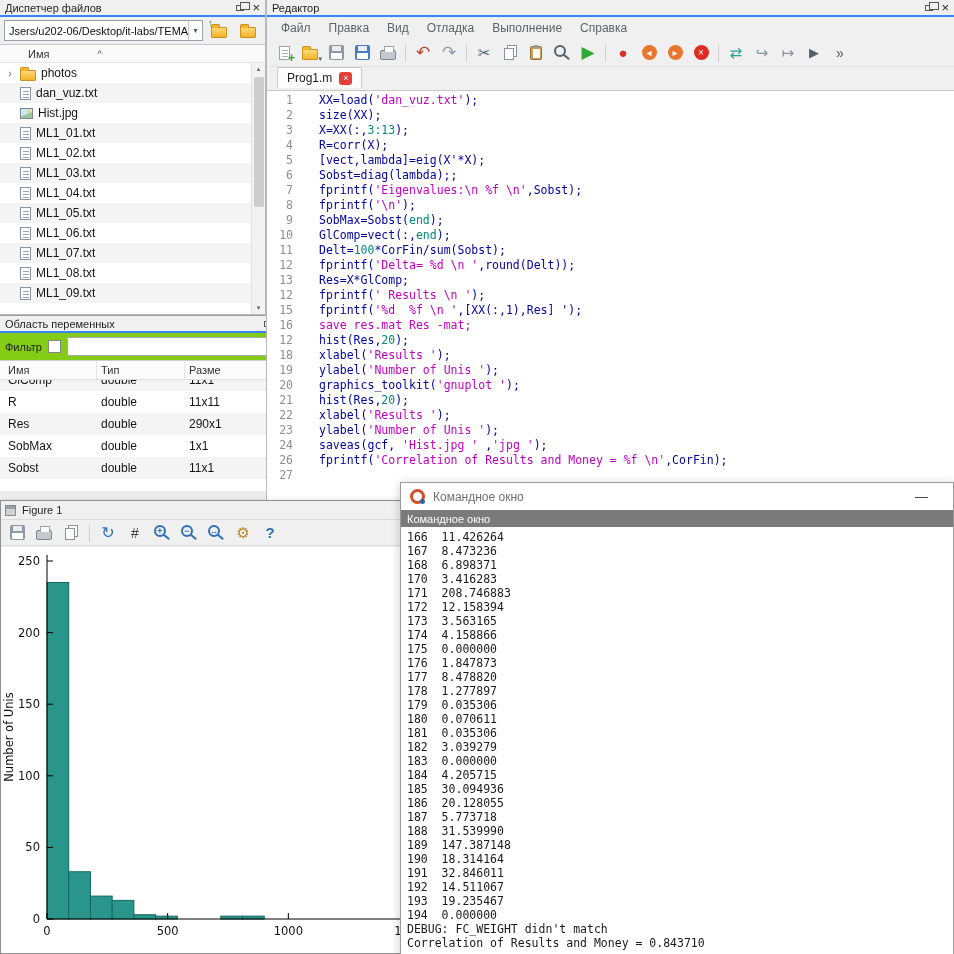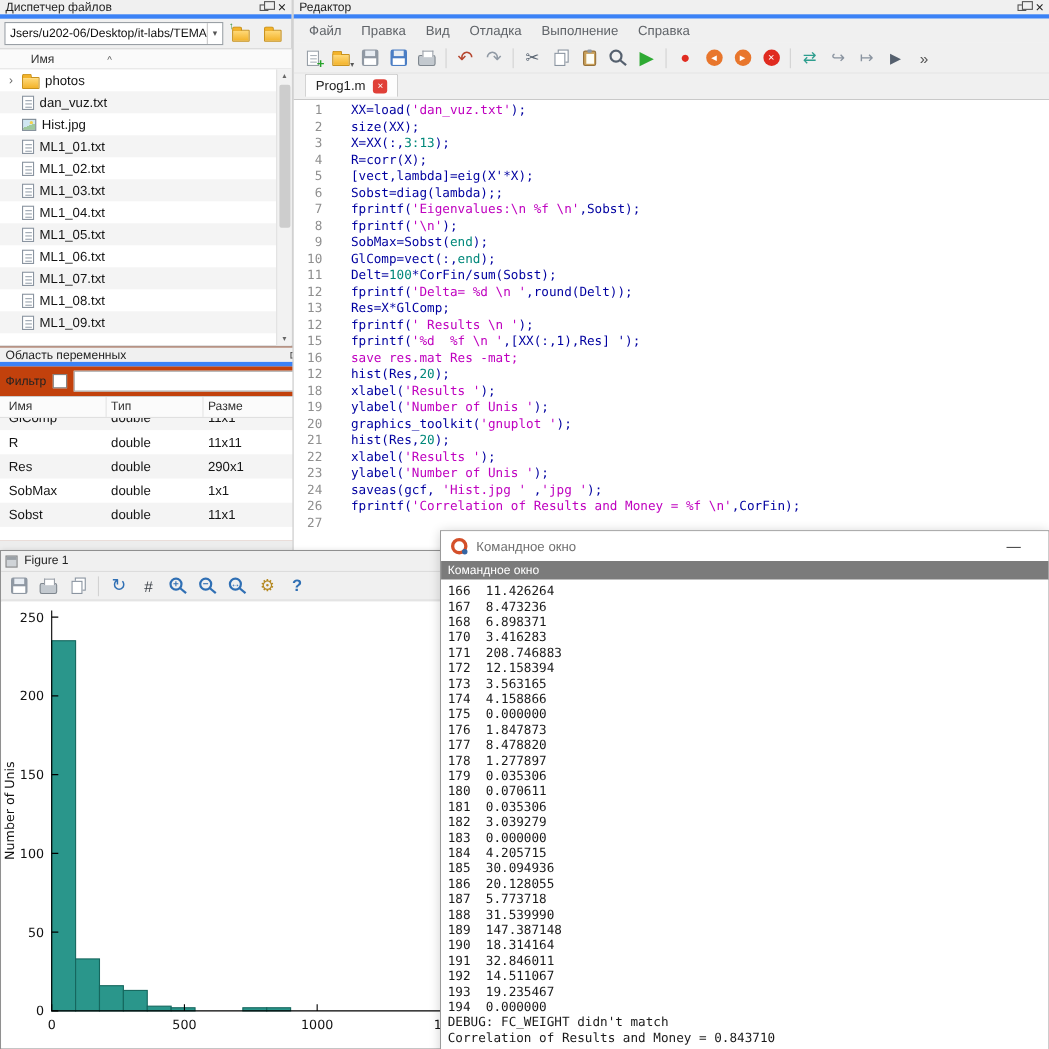--- a/index.html
+++ b/index.html
@@ -1,21 +1,21 @@
 <!DOCTYPE html>
 <html style="--code_default: #0000a0; --code_string: #bf00bf; --code_number: #00887a; --line_number: #8f8f8f; --bar_fill: #2a968b; --bar_border: #15675e;"><head>
 <meta charset="utf-8">
 <style>
 *{margin:0;padding:0;box-sizing:border-box}
 html,body{width:954px;height:954px;overflow:hidden}
 body{font-family:"Liberation Sans",sans-serif;background:#ededed}
 #root{position:relative;width:954px;height:954px;background:#ededed;overflow:hidden}
 
 
-.dock-titlebar{height:17px;display:flex;align-items:center;padding:0 5px;font-size:11px;color:#1f1f1f;background:#f0f0f0;border-bottom:4px solid #3b82f6}
+.dock-titlebar{height:17px;display:flex;align-items:center;padding:0 5px;font-size:11px;color:#1f1f1f;background:#f0f0f0;border-bottom:2px solid #3b82f6}
 .dock-title{flex:1;white-space:nowrap}
 .dock-btns{display:flex;align-items:center;gap:8px;color:#333}
 .ic-undock{width:8px;height:6px;border:1px solid #555;position:relative;background:#f0f0f0}
 .ic-undock::before{content:"";position:absolute;top:-4px;left:3px;width:8px;height:6px;border:1px solid #555;background:#f0f0f0}
 .ic-close{font-size:13px;line-height:1;color:#222}
 
 
 #filemgr{position:absolute;left:0;top:0;width:266px;height:315px;background:#f0f0f0;border-right:1px solid #b8b8b8;border-bottom:1px solid #b8b8b8}
 .path-row{display:flex;align-items:center;gap:3px;padding:3px 4px;height:27px}
 .path-combo{flex:1;height:21px;background:#fff;border:1px solid #9aa0a6;display:flex;align-items:center;font-size:11px;color:#111;overflow:hidden;white-space:nowrap}
@@ -29,21 +29,21 @@
 #file-rows{position:absolute;left:0;top:18px;right:14px;bottom:0;overflow:hidden}
 .file-row{display:flex;align-items:center;gap:5px;height:20px;padding-left:5px;font-size:12px;color:#141414;white-space:nowrap}
 .file-row.alt{background:#f4f4f4}
 .tw{width:10px;flex:none;text-align:center;font-size:11px;color:#666;line-height:1}
 .vscroll{position:absolute;right:0;top:18px;bottom:0;width:14px;background:#f2f2f2;border-left:1px solid #e2e2e2;display:flex;flex-direction:column;align-items:center}
 .scroll-arrow{font-size:7px;color:#666;height:12px;display:flex;align-items:center}
 .scroll-thumb{width:10px;height:130px;background:#cdcdcd;border-radius:2px;margin-top:2px}
 .vscroll .down{margin-top:auto}
 
 
-#vars{position:absolute;left:0;top:315px;width:294px;height:176px;background:#c2410c;border-right:1px solid #b8b8b8;border-top:1px solid #9e9e9e}
+#vars{position:absolute;left:0;top:315px;width:294px;height:176px;background:#84cc16;border-right:1px solid #b8b8b8;border-top:1px solid #9e9e9e}
 .filter-row{display:flex;align-items:center;gap:6px;padding:4px 5px;font-size:11px;color:#222;height:27px}
 .checkbox{width:13px;height:13px;background:#fff;border:1px solid #848484;flex:none}
 .filter-combo{flex:1;height:19px;background:#fff;border:1px solid #a8a8a8;display:flex;align-items:center;justify-content:flex-end}
 #var-table{position:absolute;left:0;top:44px;right:0;bottom:0;background:#fff;border-top:1px solid #ccc}
 .var-header{display:flex;height:19px;align-items:center;background:#fbfbfb;border-bottom:1px solid #e0e0e0;font-size:11px;color:#333}
 .vh{border-right:1px solid #e4e4e4;height:100%;display:flex;align-items:center}
 .vh-name{width:97px;padding-left:8px}
 .vh-type{width:88px;padding-left:4px}
 .vh-size{flex:1;padding-left:4px}
 .vh-size .sort{margin-left:auto;margin-right:3px}

